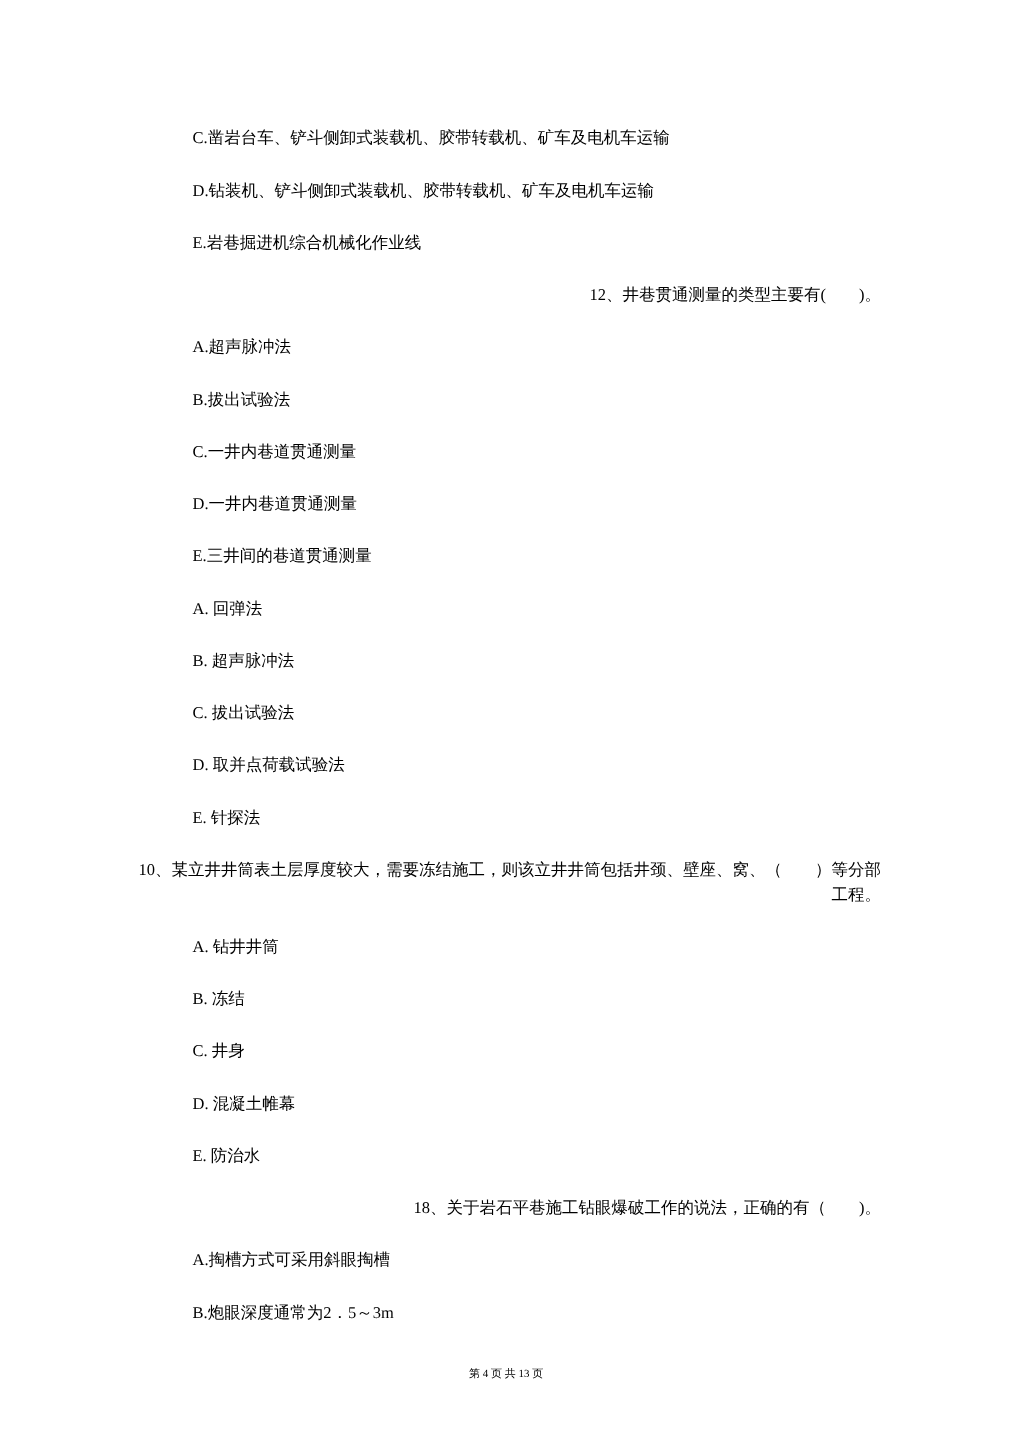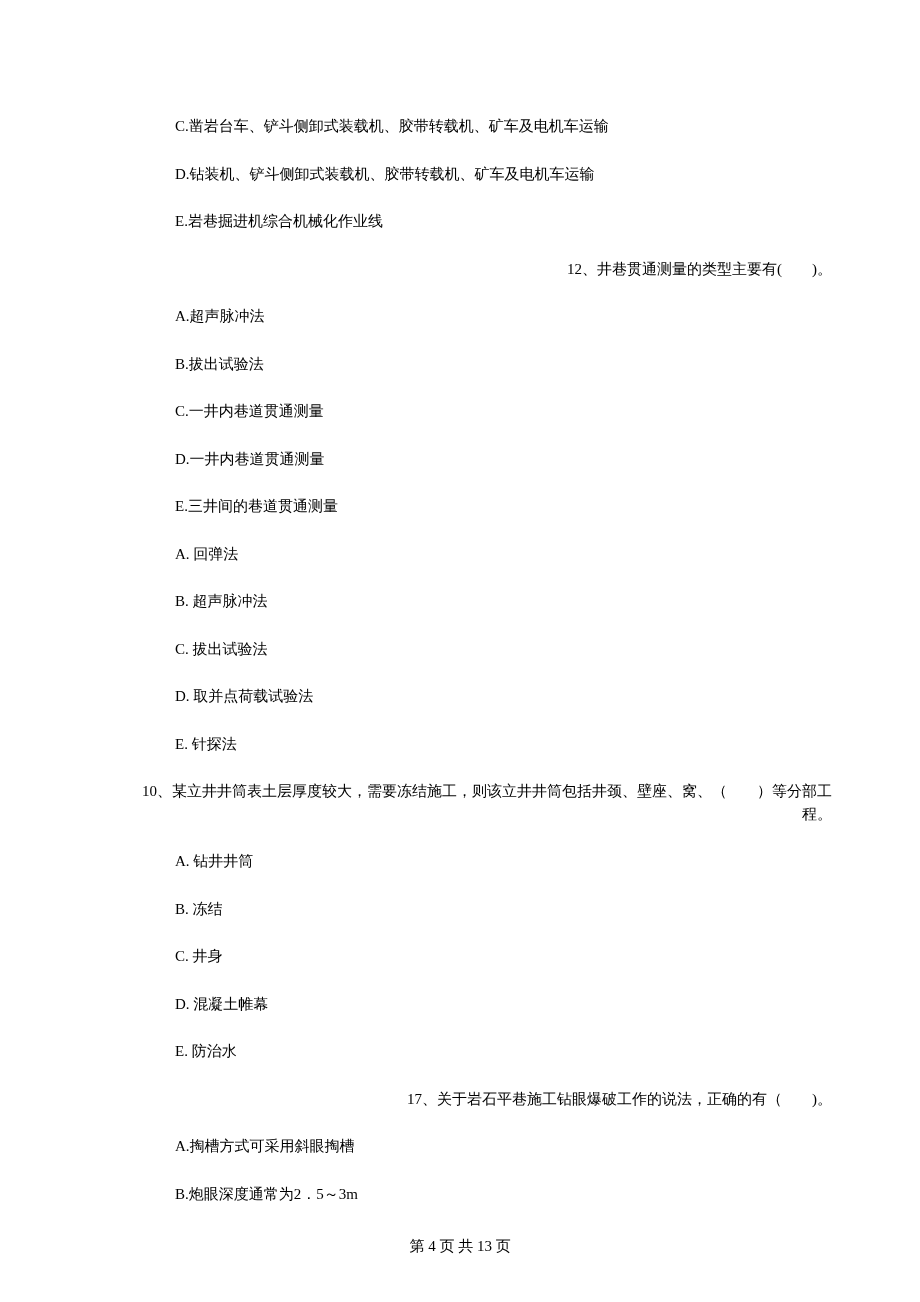--- a/index.html
+++ b/index.html
@@ -6,39 +6,39 @@
     margin: 0;
     padding: 0;
     background: #ffffff;
     font-family: "SimSun", "Songti SC", serif;
     color: #000;
   }
   .page {
     width: 920px;
     height: 1302px;
     box-sizing: border-box;
-    padding: 115px 88px 0 120px;
+    padding: 115px 119px 0 120px;
     position: relative;
     font-size: 15px;
     line-height: 1.5;
   }
   .opt {
     margin: 0 0 25px 55px;
   }
   .stem {
     margin: 0 0 25px 0;
     text-align: right;
   }
   .footer {
     position: absolute;
     bottom: 45px;
     width: 100%;
     left: 0;
     text-align: center;
-    font-size: 15px;
+    font-size: 10px;
   }
   .group {
     margin-bottom: 10px;
   }
 </style>
 </head>
 <body>
 
 <div class="page">
 
@@ -68,19 +68,19 @@
   <div class="group">
     <div class="stem">10、某立井井筒表土层厚度较大，需要冻结施工，则该立井井筒包括井颈、壁座、窝、（　　）等分部工程。</div>
     <div class="opt">A. 钻井井筒</div>
     <div class="opt">B. 冻结</div>
     <div class="opt">C. 井身</div>
     <div class="opt">D. 混凝土帷幕</div>
     <div class="opt">E. 防治水</div>
   </div>
 
   <div class="group">
-    <div class="stem">17、关于岩石平巷施工钻眼爆破工作的说法，正确的有（　　)。</div>
+    <div class="stem">18、关于岩石平巷施工钻眼爆破工作的说法，正确的有（　　)。</div>
     <div class="opt">A.掏槽方式可采用斜眼掏槽</div>
     <div class="opt">B.炮眼深度通常为2．5～3m</div>
   </div>
 
   <div class="footer">第 4 页 共 13 页</div>
 </div>
 
 </body></html>

